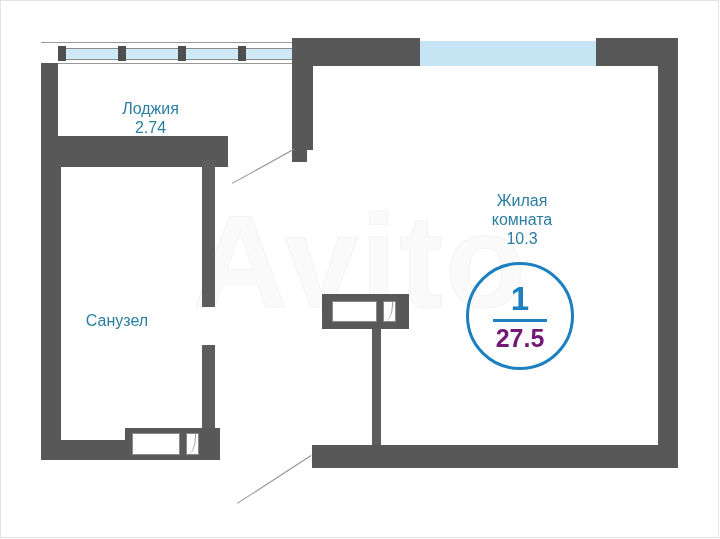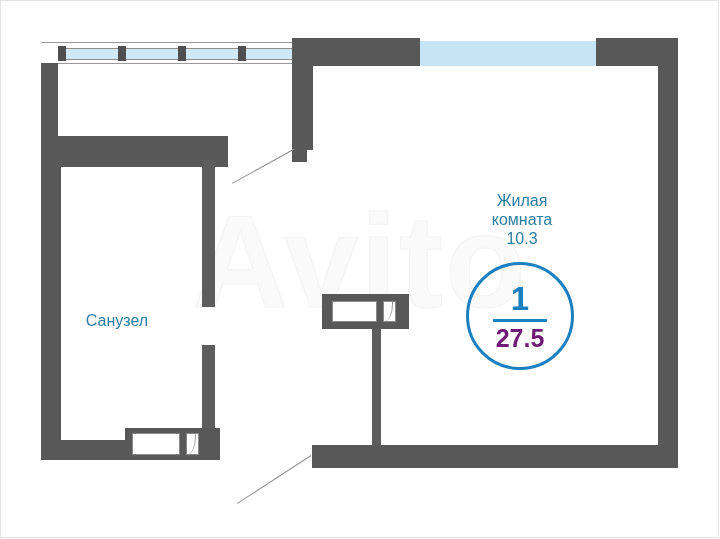--- a/index.html
+++ b/index.html
@@ -217,20 +217,24 @@
   <div class="fixture-box" style="left:332px; top:301px; width:45px; height:21px;"></div>
   <div class="fixture-door" style="left:383px; top:301px; width:13px; height:21px;"></div>
 
   <div class="wall-lt" style="left:372px; top:329px; width:9px; height:116px;"></div>
 
   <div class="wall" style="left:312px; top:445px; width:366px; height:23px;"></div>
 
   <div class="leader" style="left:232px; top:183px; width:71px; transform: rotate(-29deg);"></div>
   <div class="leader" style="left:237px; top:503px; width:88px; transform: rotate(-33deg);"></div>
 
+  <div class="room-label" style="left:83px; top:80px; width:135px;">
+    <span>Лоджия</span>
+    <span class="area">2.74</span>
+  </div>
 
   <div class="room-label" style="left:452px; top:172px; width:140px;">
     <span>Жилая
 комната</span>
     <span class="area">10.3</span>
   </div>
 
   <div class="room-label" style="left:52px; top:292px; width:130px;">
     <span>Санузел</span>
   </div>

